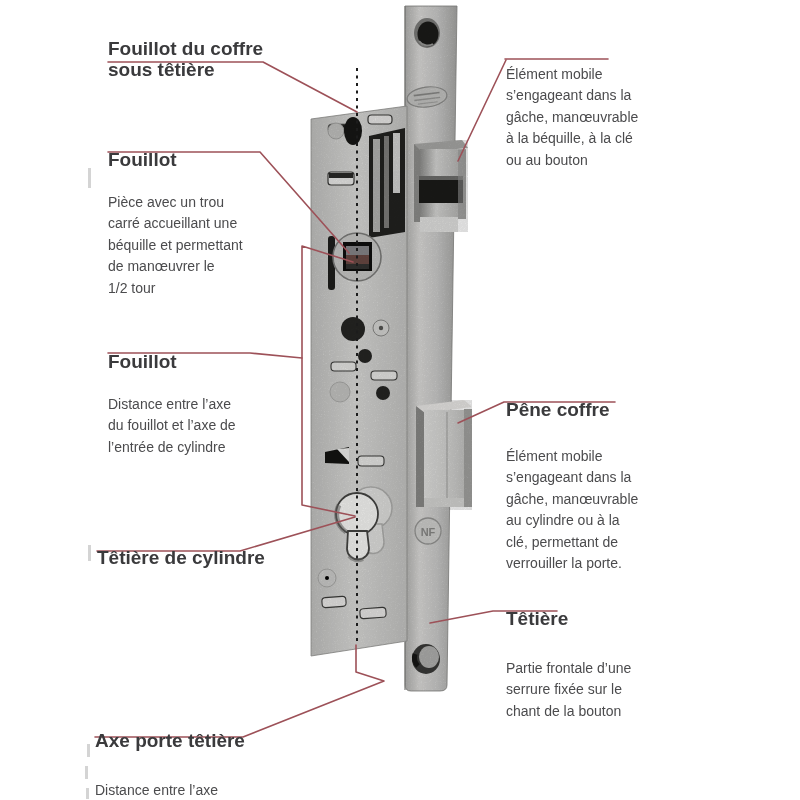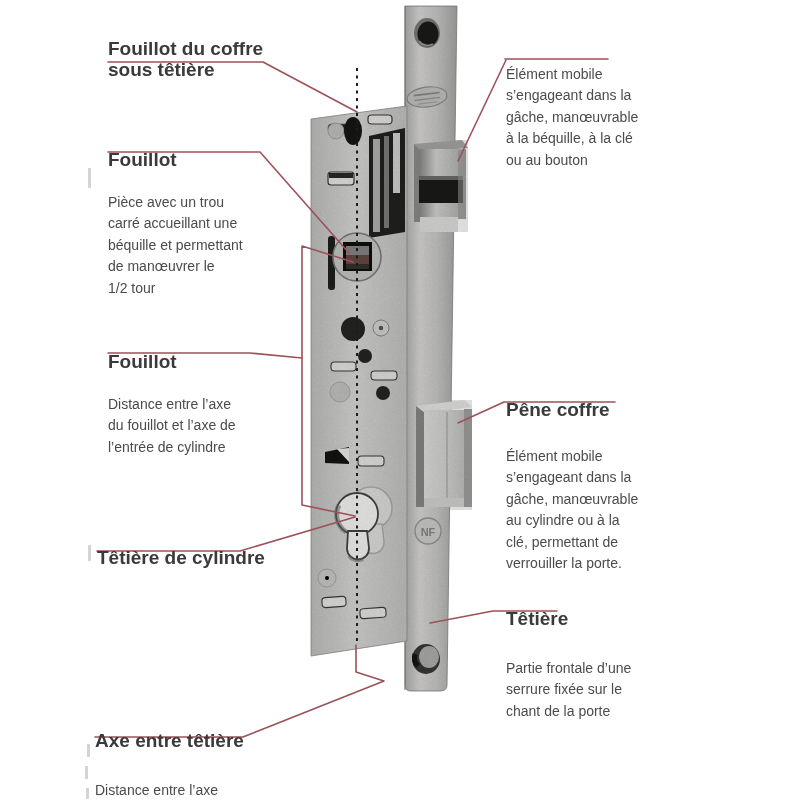--- a/index.html
+++ b/index.html
@@ -201,21 +201,21 @@
   <div class="d" style="margin-top:4px">Distance entre l’axe
 du fouillot et l’axe de
 l’entrée de cylindre</div>
 </div>
 
 <div class="lbl" style="left:97px;top:529px;width:200px">
   <div class="t">Têtière de cylindre</div>
 </div>
 
 <div class="lbl" style="left:95px;top:712px;width:200px">
-  <div class="t">Axe entre têtière</div>
+  <div class="t">Axe porte têtière</div>
   <div class="d" style="margin-top:11px;line-height:21px">Distance entre l’axe
 du cylindre
 et sous têtière</div>
 </div>
 
 <div class="lbl" style="left:506px;top:37px;width:170px">
   <div class="d" style="margin-top:9px">Élément mobile
 s’engageant dans la
 gâche, manœuvrable
 à la béquille, à la clé
@@ -229,16 +229,16 @@
 gâche, manœuvrable
 au cylindre ou à la
 clé, permettant de
 verrouiller la porte.</div>
 </div>
 
 <div class="lbl" style="left:506px;top:590px;width:185px">
   <div class="t">Têtière</div>
   <div class="d" style="margin-top:11px">Partie frontale d’une
 serrure fixée sur le
-chant de la porte</div>
+chant de la bouton</div>
 </div>
 
 </div>
 
 </body></html>

